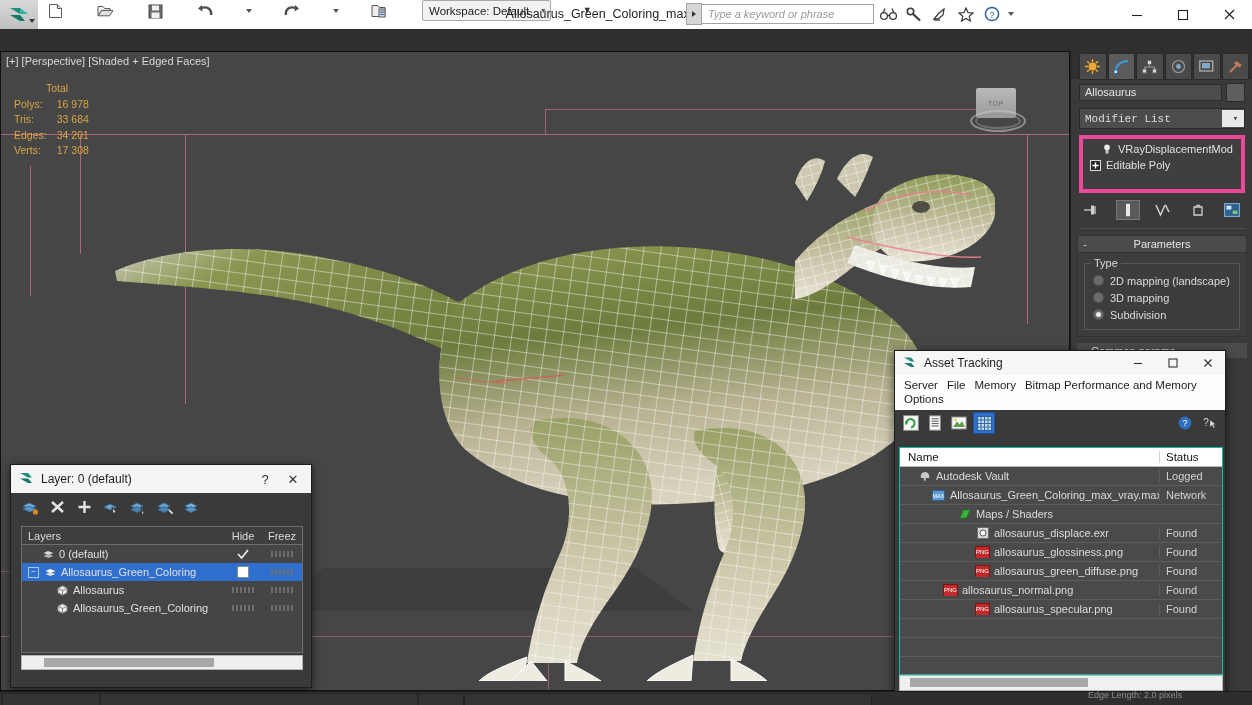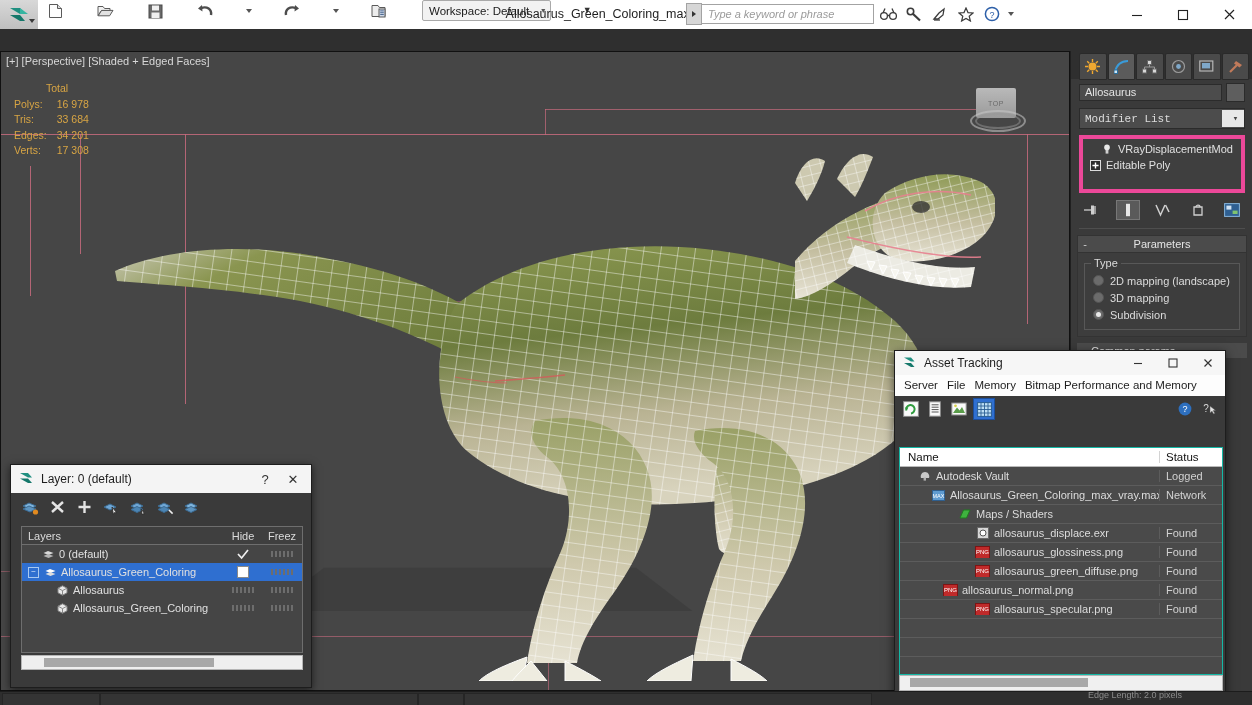--- a/index.html
+++ b/index.html
@@ -738,20 +738,23 @@
       </span>
     </div>
 
     <div class="as-menu">
       <div class="as-menurow">
         <span class="as-mi">Server</span>
         <span class="as-mi">File</span>
         <span class="as-mi">Memory</span>
         <span class="as-mi">Bitmap Performance and Memory</span>
       </div>
+      <div class="as-menurow">
+        <span class="as-mi">Options</span>
+      </div>
     </div>
 
     <div class="as-toolbar">
       <span class="at">
         <svg width="16" height="16" viewBox="0 0 16 16">
           <rect x="0.6" y="0.6" width="14.8" height="14.8" fill="#fafafa" stroke="#8a8a8a"></rect>
           <path d="M3.4 9.5 A4.2 4.2 0 1 1 8 12.4" stroke="#2f9b3e" stroke-width="2" fill="none"></path>
           <path d="M2 6.4 L5.4 6.4 L3.6 9.6 Z" fill="#2f9b3e"></path>
         </svg>
       </span>

